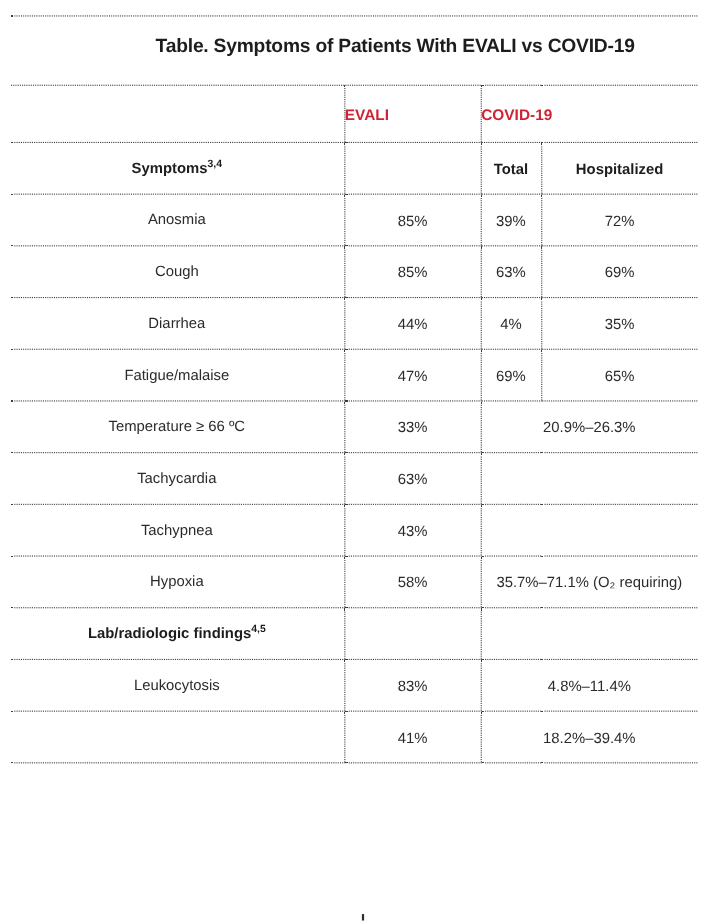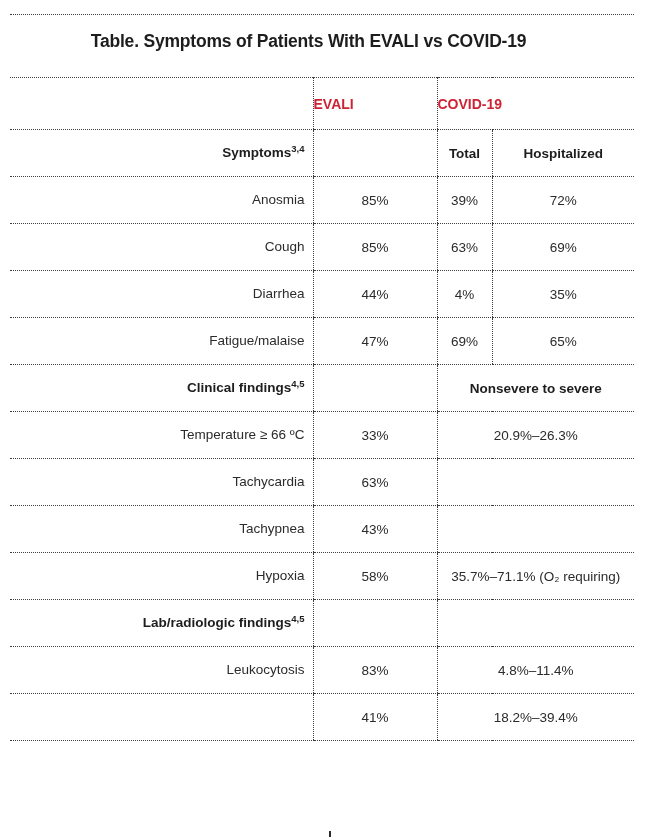--- a/index.html
+++ b/index.html
@@ -6,36 +6,36 @@
   body{
     width:646px;height:837px;background:#ffffff;position:relative;
     font-family:"Liberation Sans",sans-serif;color:#2b2b2b;
     -webkit-font-smoothing:antialiased;overflow:hidden;
   }
   .top-rule{
     position:absolute;top:14px;left:10px;width:624px;height:0;
     border-top:1.5px dotted #3c3c3c;
   }
   .title{
-    position:absolute;top:31px;left:0;width:577px;text-align:center;
-    font-size:17.5px;font-weight:bold;color:#1d1d1d;letter-spacing:-0.2px;margin-left:20px;
+    position:absolute;top:31px;left:0;width:577px;text-align:right;
+    font-size:17.5px;font-weight:bold;color:#1d1d1d;letter-spacing:-0.2px;
   }
   table.sym{
     position:absolute;top:77px;left:10px;width:624px;
     border-collapse:collapse;table-layout:fixed;
     border-top:1.5px dotted #3c3c3c;
     font-size:13.5px;
   }
   td{
     padding:0;height:34px;vertical-align:middle;
     border-bottom:1.5px dotted #3c3c3c;
     color:#2b2b2b;
   }
   tr.hdr td{height:51px;}
-  td.label{text-align:right;padding:6px 8px 6px 7px;line-height:1.45;margin-left:29px;}
+  td.label{text-align:center;padding:6px 8px 6px 7px;line-height:1.45;margin-left:29px;}
   td.val{text-align:center;padding:4px 2px;}
   td.bl{border-left:1.5px dotted #3c3c3c;}
   .bold td{font-weight:bold;color:#1d1d1d;}
   td.redhead{
     color:#cf2333;font-weight:bold;text-align:left;font-size:14px;
   }
   sup{font-size:9.5px;line-height:0;vertical-align:super;}
   .bottom-tick{
     position:absolute;left:329px;top:831px;width:1.5px;height:6px;background:#2b2b2b;
   }
@@ -83,25 +83,20 @@
         <td class="bl val">44%</td>
         <td class="bl val">4%</td>
         <td class="bl val">35%</td>
       </tr>
       <tr>
         <td class="label"><span>Fatigue/malaise</span></td>
         <td class="bl val">47%</td>
         <td class="bl val">69%</td>
         <td class="bl val">65%</td>
       </tr>
-      <tr class="bold">
-        <td class="label"><span>Clinical findings</span><sup>4,5</sup></td>
-        <td class="bl val"></td>
-        <td class="bl val" colspan="2">Nonsevere to severe</td>
-      </tr>
       <tr>
         <td class="label"><span>Temperature ≥ 66 ºC</span></td>
         <td class="bl val">33%</td>
         <td class="bl val" colspan="2">20.9%–26.3%</td>
       </tr>
       <tr>
         <td class="label"><span>Tachycardia</span></td>
         <td class="bl val">63%</td>
         <td class="bl val" colspan="2"></td>
       </tr>

